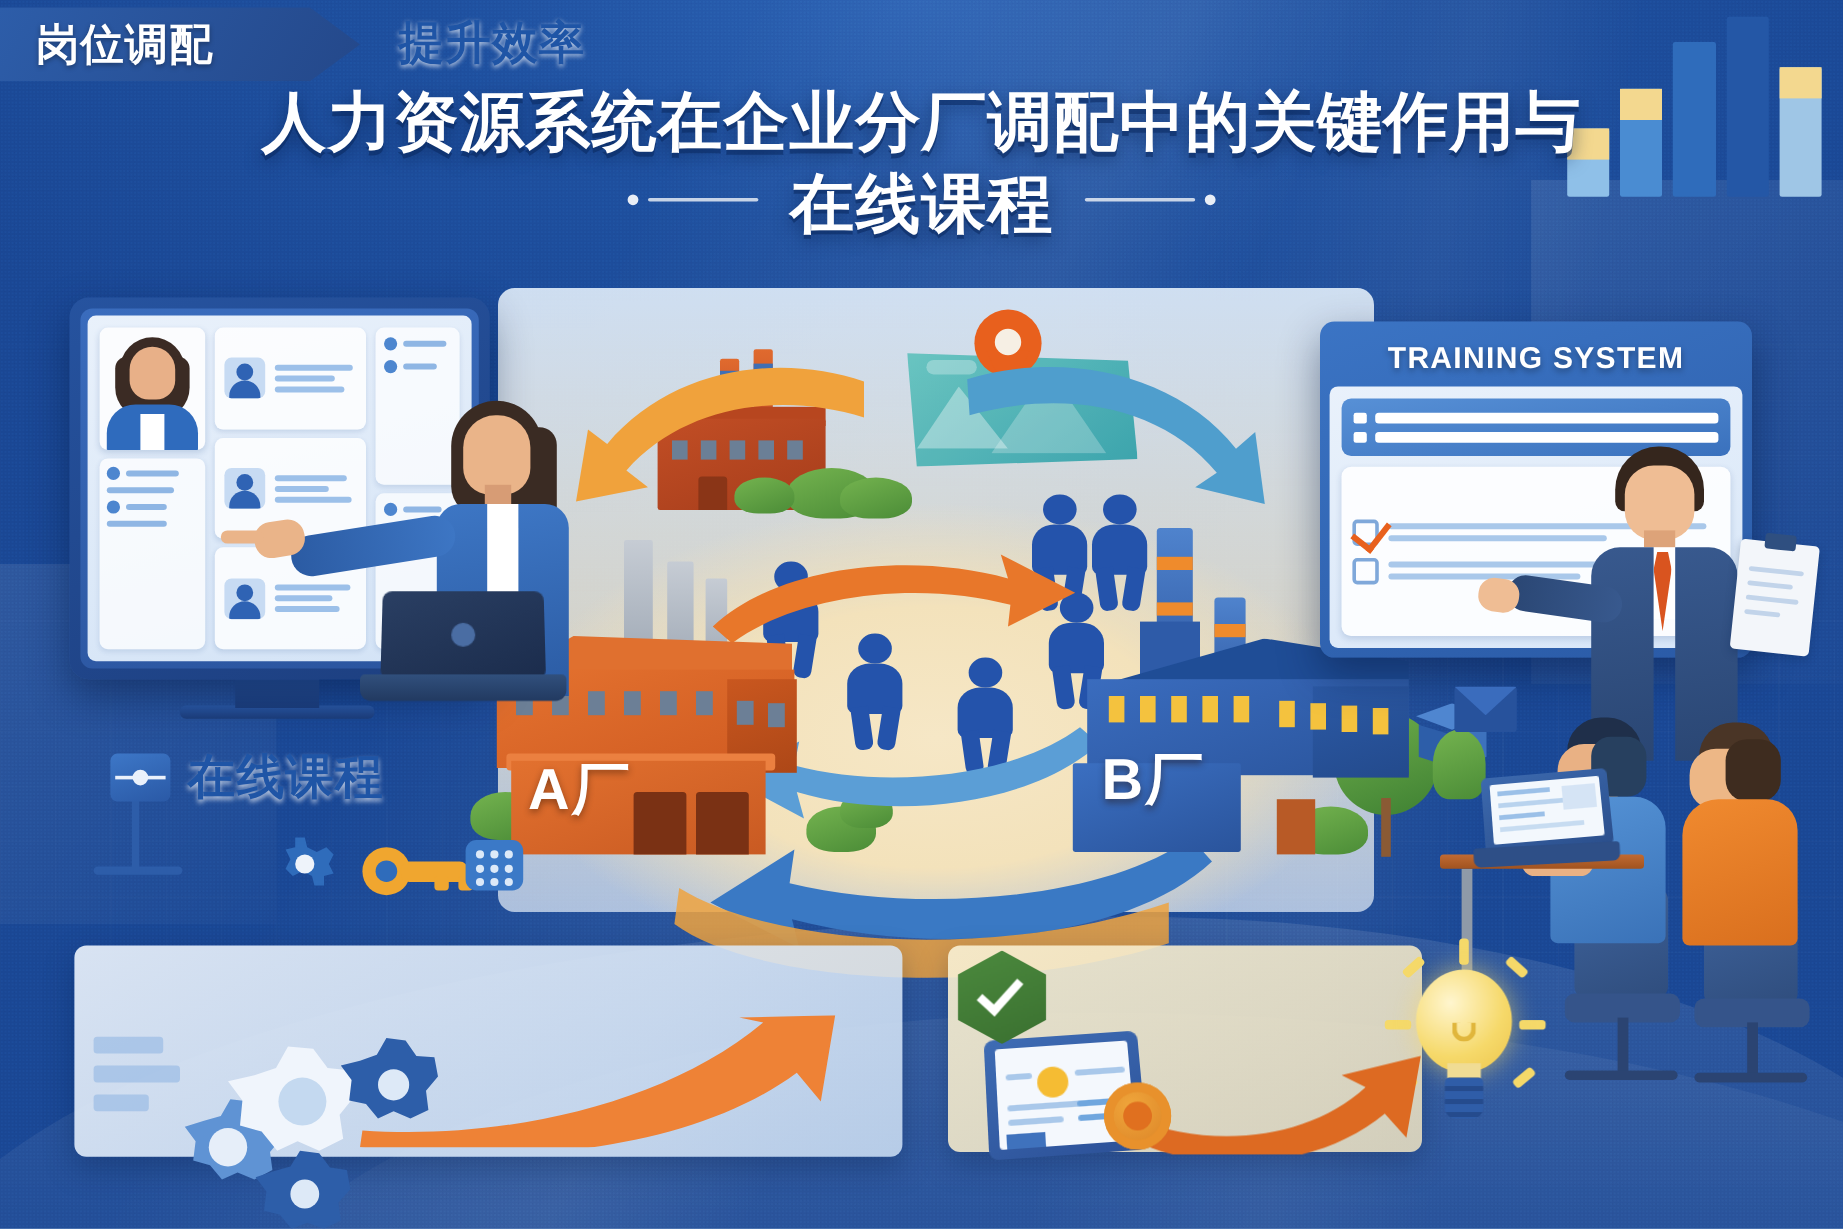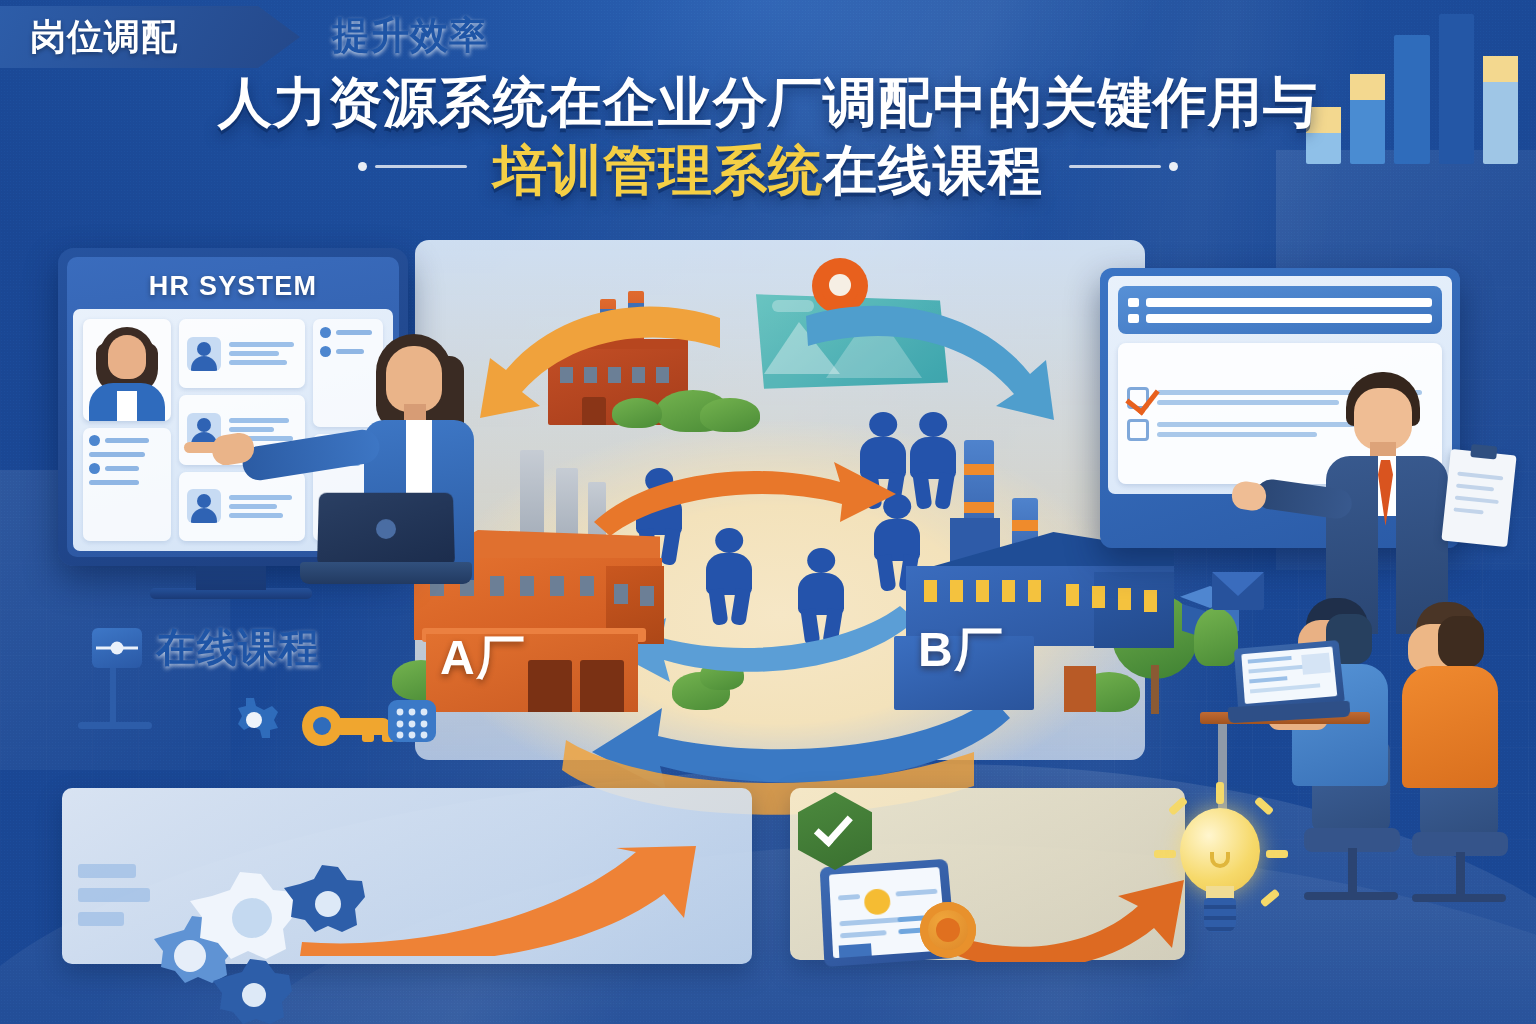--- a/index.html
+++ b/index.html
@@ -445,21 +445,20 @@
   <div class="bg-wave two"></div>
 
   <div id="title-block">
     <div class="title-line1">人力资源系统在企业分厂调配中的关键作用与</div>
     <div class="title-row2-wrap">
       <span class="deco-rule">
         <span class="dot"></span>
         <span class="bar"></span>
       </span>
       <span class="title-line2">
-        <span class="t-yellow">培训管理系统</span>
         <span class="t-white">在线课程</span>
       </span>
       <span class="deco-rule">
         <span class="bar"></span>
         <span class="dot"></span>
       </span>
     </div>
   </div>
 
   <div id="center-stage"></div>
@@ -612,21 +611,20 @@
   <div class="tree" style="left:1112px;top:594px;width:86px;height:118px;">
       <span class="crown"></span>
       <span class="trunk"></span>
     </div>
   <div class="bush" style="left:1078px;top:672px;width:62px;height:40px;"></div>
 
   <div id="hr-base"></div>
   <div id="hr-stand"></div>
   <div id="hr-monitor" class="scene">
     <div class="bezel-inner">
-      <div class="hr-titlebar">HR SYSTEM</div>
       <div class="hr-screen">
 
         <div class="hr-col-a">
           <div class="hr-portrait">
             <span class="pface ph-hair"></span>
             <span class="pface ph-skin"></span>
             <span class="pface ph-hair2"></span>
             <span class="pface ph-body"></span>
             <span class="pface ph-shirt"></span>
           </div>
@@ -714,20 +712,21 @@
       <span class="w-coat-r"></span>
   </div>
   <div id="hr-laptop">
     <span class="lid">
         <i></i>
       </span>
       <span class="base"></span>
   </div>
 
   <div id="tr-monitor" class="scene">
+    <div class="tr-titlebar">TRAINING SYSTEM</div>
     <div class="tr-screen">
       <div class="tr-right">
         <div class="tr-listcard">
           <span class="lc-row">
               <i class="lc-sq"></i>
               <i class="lc-ln"></i>
             </span>
           <span class="lc-row">
               <i class="lc-sq"></i>
               <i class="lc-ln"></i>

